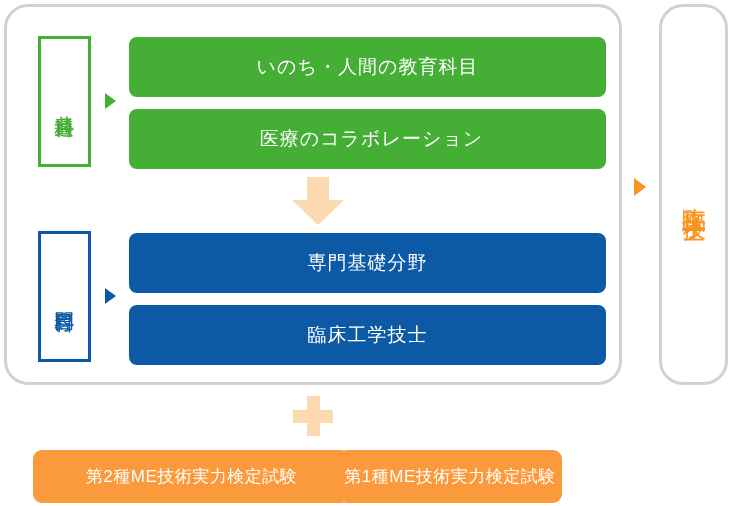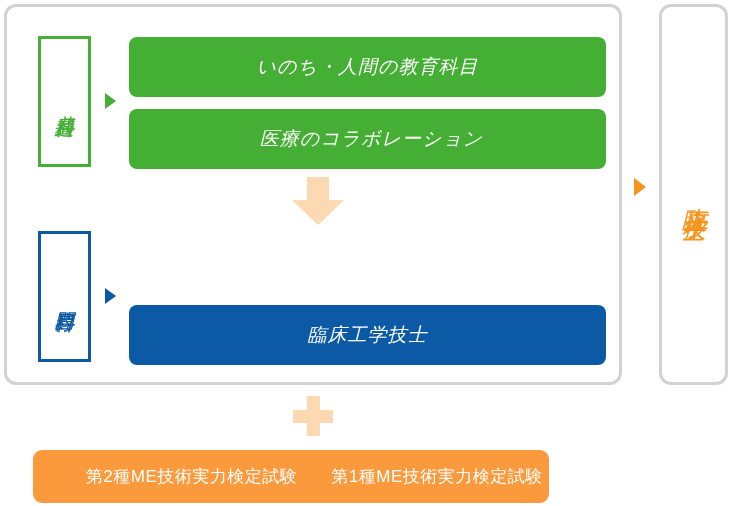--- a/index.html
+++ b/index.html
@@ -12,24 +12,23 @@
     height: 506px;
     position: relative;
     font-family: "Liberation Sans", "DejaVu Sans", sans-serif;
     overflow: hidden;
   }
 
   
   .panel {
     position: absolute;
     border: 3px solid #d2d2d2;
-    border-radius: 12px;
+    border-radius: 24px;
     background: #ffffff;
     box-sizing: border-box;
-    font-style: italic;
   }
   #curriculum-panel {
     left: 4px;
     top: 4px;
     width: 618px;
     height: 381px;
   }
   #outcome-panel {
     left: 659px;
     top: 4px;
@@ -182,39 +181,40 @@
     border-radius: 9px;
     display: flex;
     align-items: center;
     justify-content: center;
     color: #ffffff;
     font-size: 17px;
     letter-spacing: 0.5px;
     box-sizing: border-box;
   }
   #exam-box-0 { left: 33px;  width: 317px; }
-  #exam-box-1 { left: 325px; width: 224px; }
+  #exam-box-1 { left: 338px; width: 224px; }
 </style>
 </head>
 <body>
 
 <div class="panel" id="curriculum-panel">
 
   <div class="category-box" id="category-common">
     <span class="vtext">共通科目</span>
   </div>
   <div class="tri-right" id="pointer-common"></div>
 
   <div class="category-box" id="category-specialized">
     <span class="vtext">専門科目</span>
   </div>
   <div class="tri-right" id="pointer-specialized"></div>
 
   <div class="course-bar green" id="course-bar-0">いのち・人間の教育科目</div>
   <div class="course-bar green" id="course-bar-1">医療のコラボレーション</div>
+  <div class="course-bar blue" id="course-bar-2">専門基礎分野</div>
   <div class="course-bar blue" id="course-bar-3">臨床工学技士</div>
 
   <svg id="flow-arrow-down" viewBox="0 0 52 48">
     <polygon points="15,0 37,0 37,23 52,23 26,48 0,23 15,23" fill="#fcd9b0"></polygon>
   </svg>
 
 </div>
 
 <div class="tri-right" id="pointer-outcome"></div>
 

